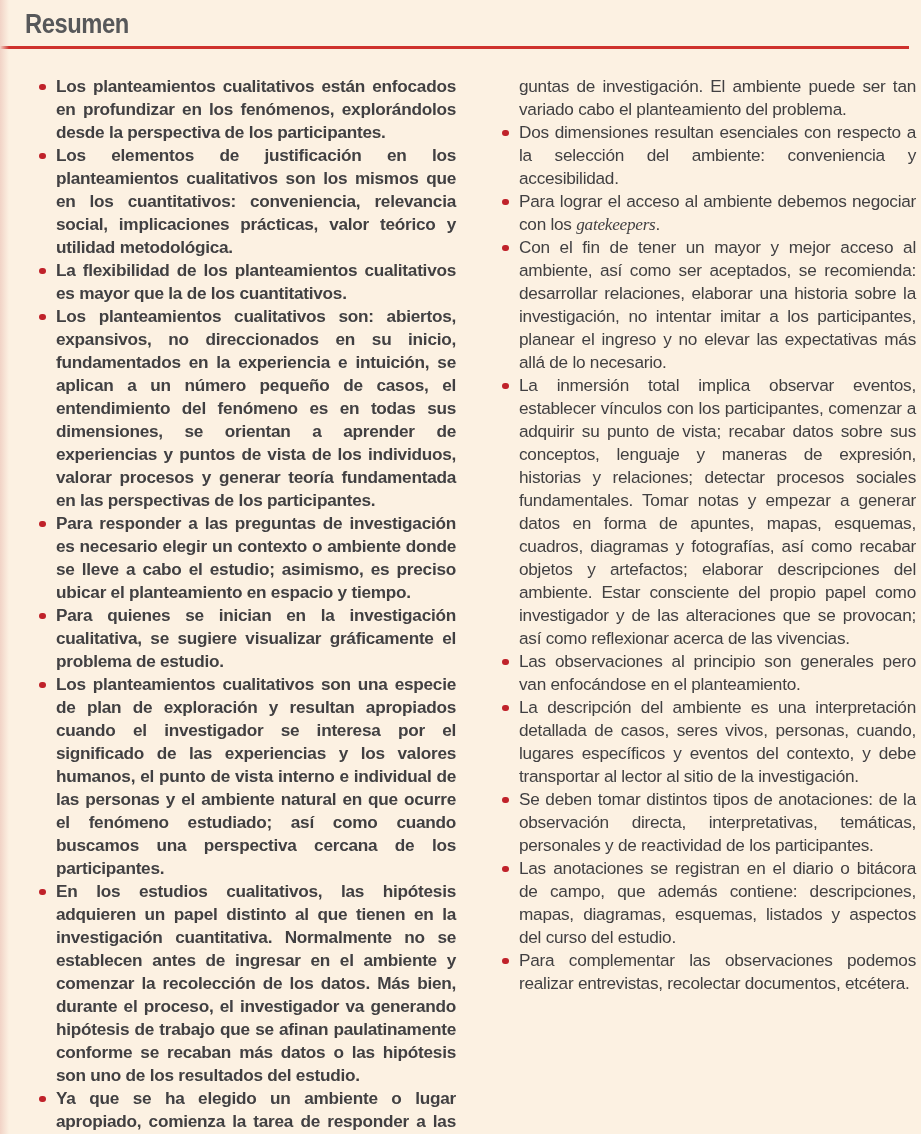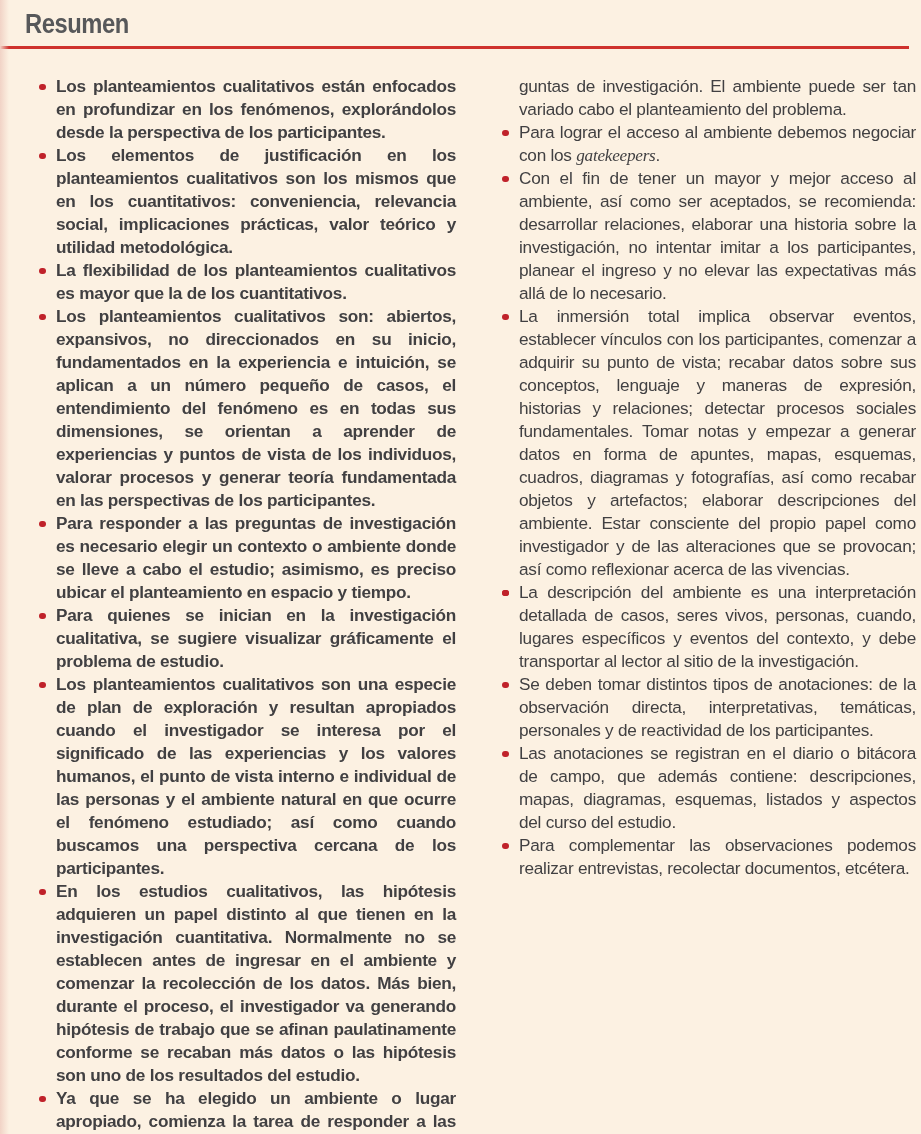--- a/index.html
+++ b/index.html
@@ -91,22 +91,23 @@
       <div class="item"><span class="bullet"></span><span class="item-text">La flexibilidad de los planteamientos cualitativos es mayor que la de los cuantitativos.</span></div>
       <div class="item"><span class="bullet"></span><span class="item-text">Los planteamientos cualitativos son: abiertos, expansivos, no direccionados en su inicio, fundamentados en la experiencia e intuición, se aplican a un número pequeño de casos, el entendimiento del fenómeno es en todas sus dimensiones, se orientan a aprender de experiencias y puntos de vista de los individuos, valorar procesos y generar teoría fundamentada en las perspectivas de los participantes.</span></div>
       <div class="item"><span class="bullet"></span><span class="item-text">Para responder a las preguntas de investigación es necesario elegir un contexto o ambiente donde se lleve a cabo el estudio; asimismo, es preciso ubicar el planteamiento en espacio y tiempo.</span></div>
       <div class="item"><span class="bullet"></span><span class="item-text">Para quienes se inician en la investigación cualitativa, se sugiere visualizar gráficamente el problema de estudio.</span></div>
       <div class="item"><span class="bullet"></span><span class="item-text">Los planteamientos cualitativos son una especie de plan de exploración y resultan apropiados cuando el investigador se interesa por el significado de las experiencias y los valores humanos, el punto de vista interno e individual de las personas y el ambiente natural en que ocurre el fenómeno estudiado; así como cuando buscamos una perspectiva cercana de los participantes.</span></div>
       <div class="item"><span class="bullet"></span><span class="item-text">En los estudios cualitativos, las hipótesis adquieren un papel distinto al que tienen en la investigación cuantitativa. Normalmente no se establecen antes de ingresar en el ambiente y comenzar la recolección de los datos. Más bien, durante el proceso, el investigador va generando hipótesis de trabajo que se afinan paulatinamente conforme se recaban más datos o las hipótesis son uno de los resultados del estudio.</span></div>
       <div class="item"><span class="bullet"></span><span class="item-text">Ya que se ha elegido un ambiente o lugar apropiado, comienza la tarea de responder a las pre-</span></div>
     </div>
   <div class="col col-right" id="col-right">
       <div class="item"><span class="item-text">guntas de investigación. El ambiente puede ser tan variado cabo el planteamiento del problema.</span></div>
+      <div class="item"><span class="bullet"></span><span class="item-text">Dos dimensiones resultan esenciales con respecto a la selección del ambiente: conveniencia y accesibilidad.</span></div>
       <div class="item"><span class="bullet"></span><span class="item-text">Para lograr el acceso al ambiente debemos negociar con los <em>gatekeepers</em>.</span></div>
       <div class="item"><span class="bullet"></span><span class="item-text">Con el fin de tener un mayor y mejor acceso al ambiente, así como ser aceptados, se recomienda: desarrollar relaciones, elaborar una historia sobre la investigación, no intentar imitar a los participantes, planear el ingreso y no elevar las expectativas más allá de lo necesario.</span></div>
       <div class="item"><span class="bullet"></span><span class="item-text">La inmersión total implica observar eventos, establecer vínculos con los participantes, comenzar a adquirir su punto de vista; recabar datos sobre sus conceptos, lenguaje y maneras de expresión, historias y relaciones; detectar procesos sociales fundamentales. Tomar notas y empezar a generar datos en forma de apuntes, mapas, esquemas, cuadros, diagramas y fotografías, así como recabar objetos y artefactos; elaborar descripciones del ambiente. Estar consciente del propio papel como investigador y de las alteraciones que se provocan; así como reflexionar acerca de las vivencias.</span></div>
-      <div class="item"><span class="bullet"></span></div>
+      <div class="item"><span class="bullet"></span><span class="item-text">Las observaciones al principio son generales pero van enfocándose en el planteamiento.</span></div>
       <div class="item"><span class="bullet"></span><span class="item-text">La descripción del ambiente es una interpretación detallada de casos, seres vivos, personas, cuando, lugares específicos y eventos del contexto, y debe transportar al lector al sitio de la investigación.</span></div>
       <div class="item"><span class="bullet"></span><span class="item-text">Se deben tomar distintos tipos de anotaciones: de la observación directa, interpretativas, temáticas, personales y de reactividad de los participantes.</span></div>
       <div class="item"><span class="bullet"></span><span class="item-text">Las anotaciones se registran en el diario o bitácora de campo, que además contiene: descripciones, mapas, diagramas, esquemas, listados y aspectos del curso del estudio.</span></div>
       <div class="item"><span class="bullet"></span><span class="item-text">Para complementar las observaciones podemos realizar entrevistas, recolectar documentos, etcétera.</span></div>
     </div>
 </div>
 
 </body></html>

